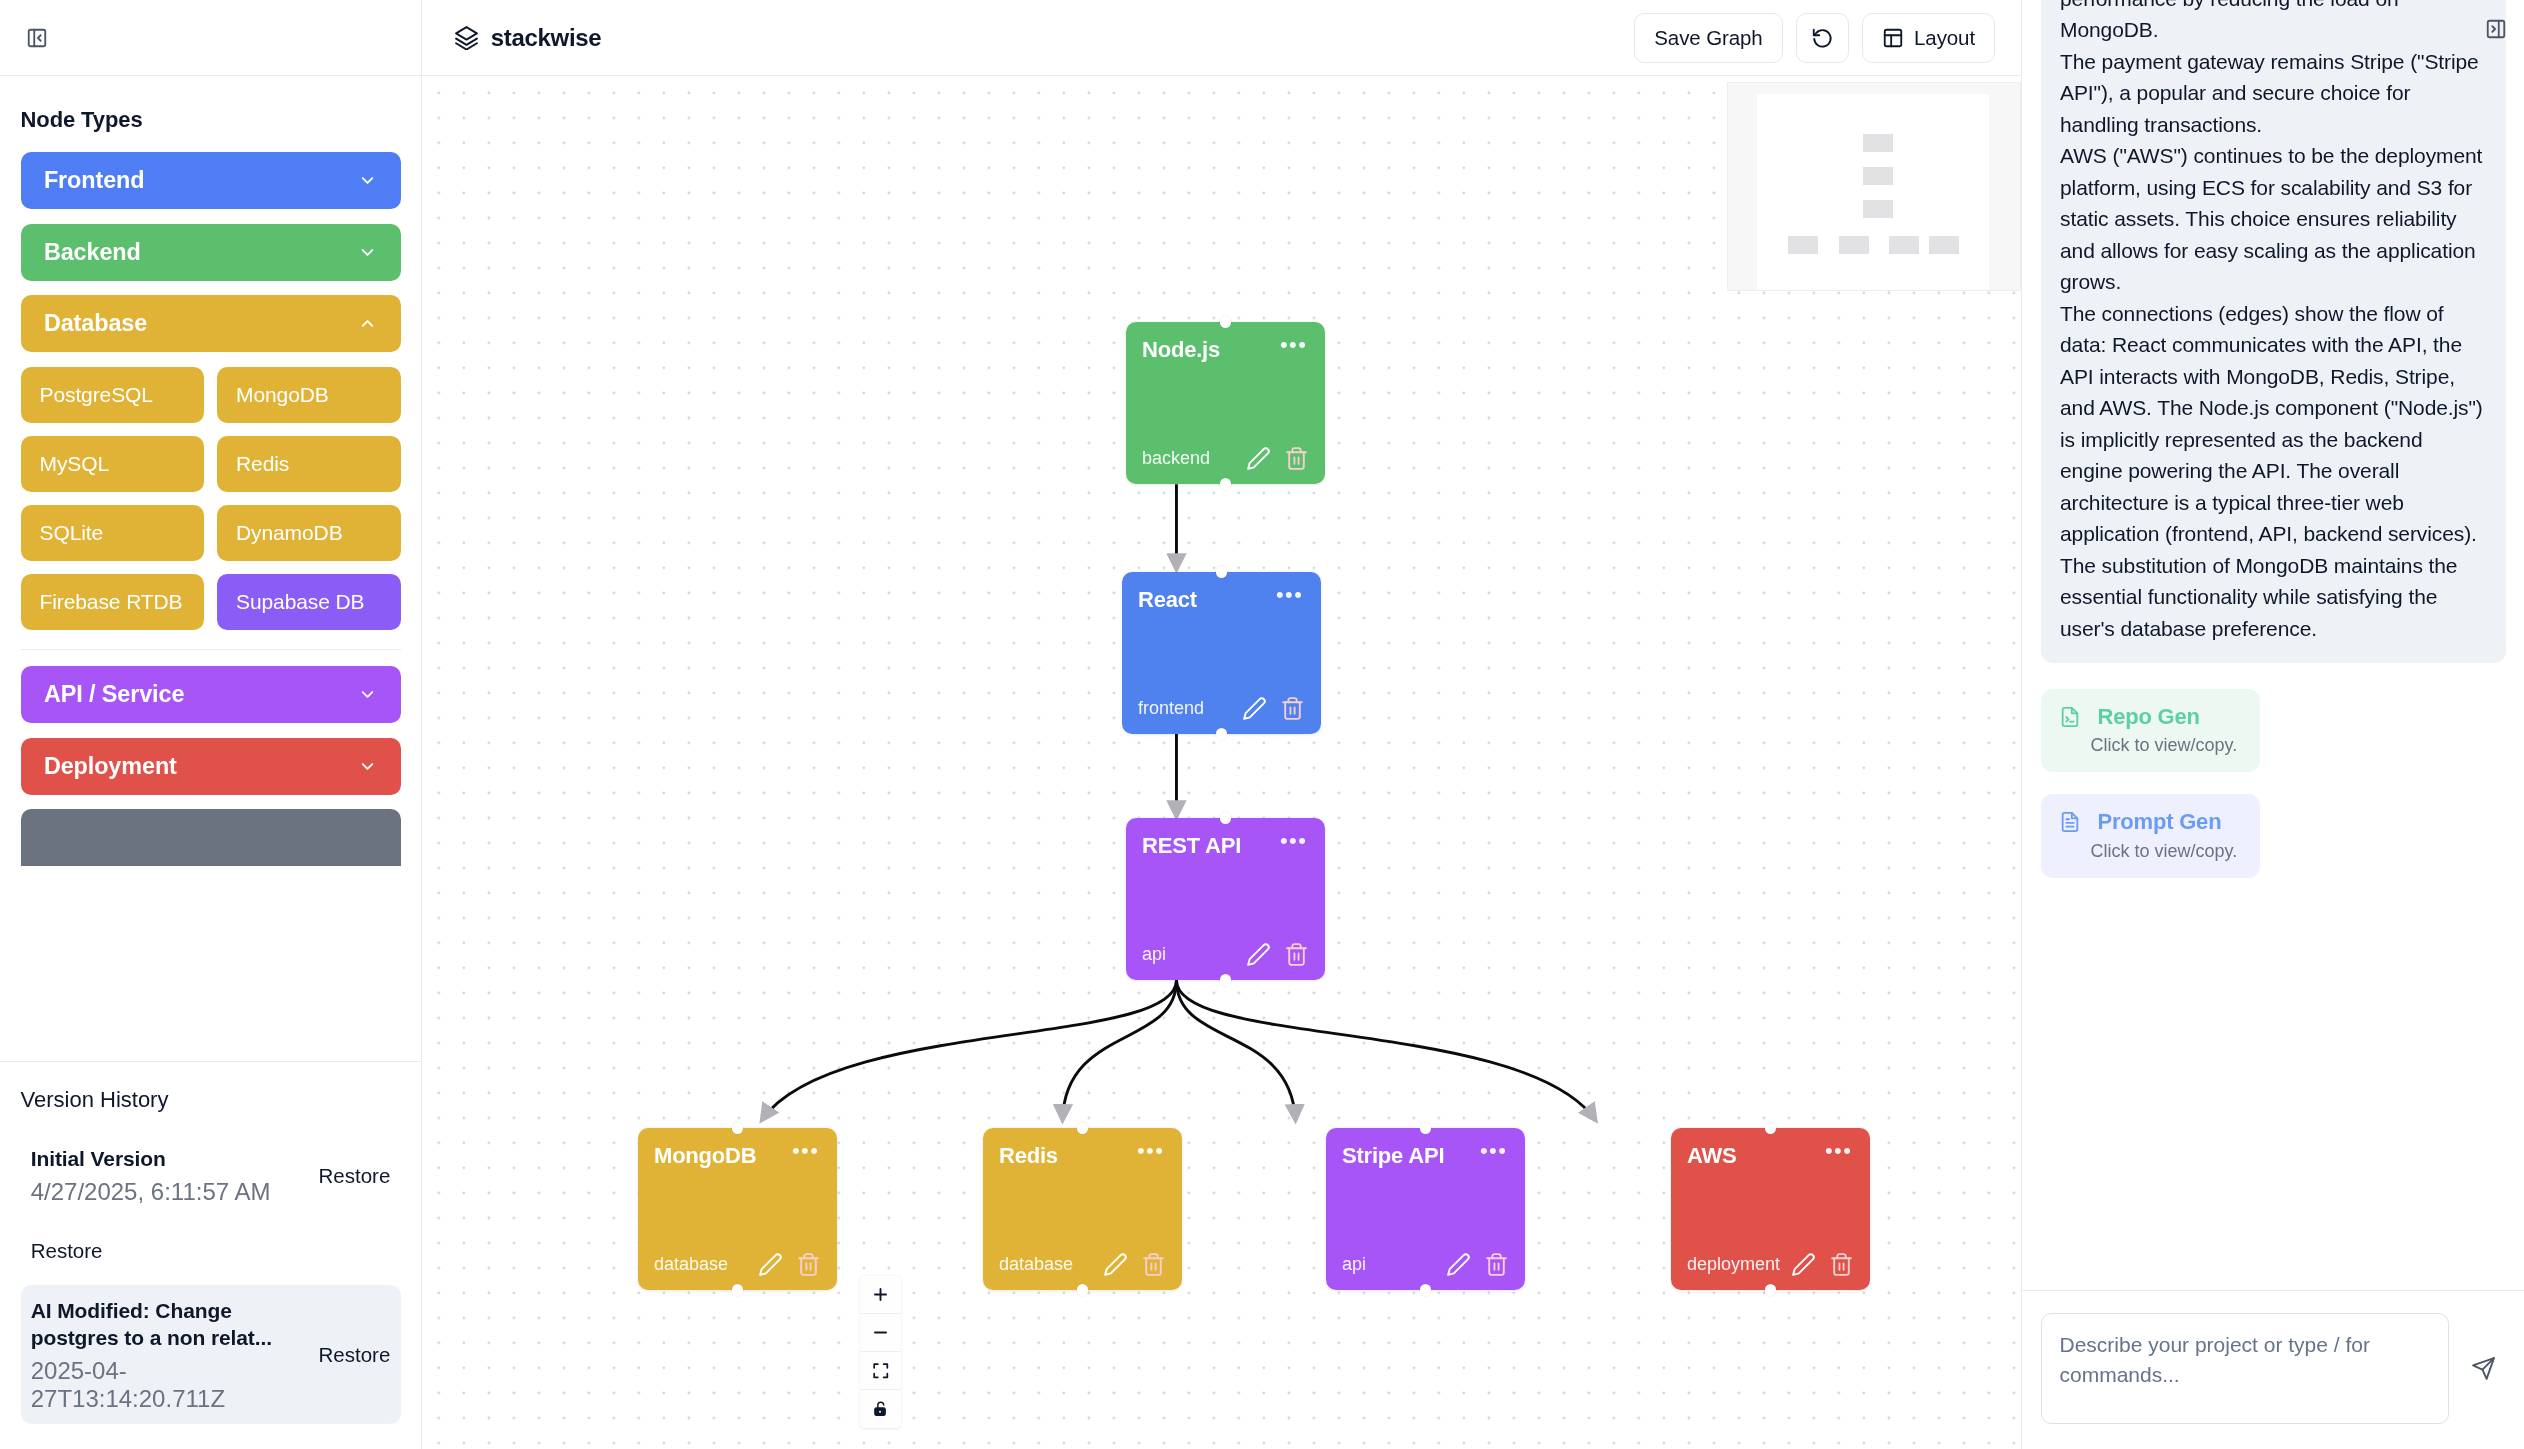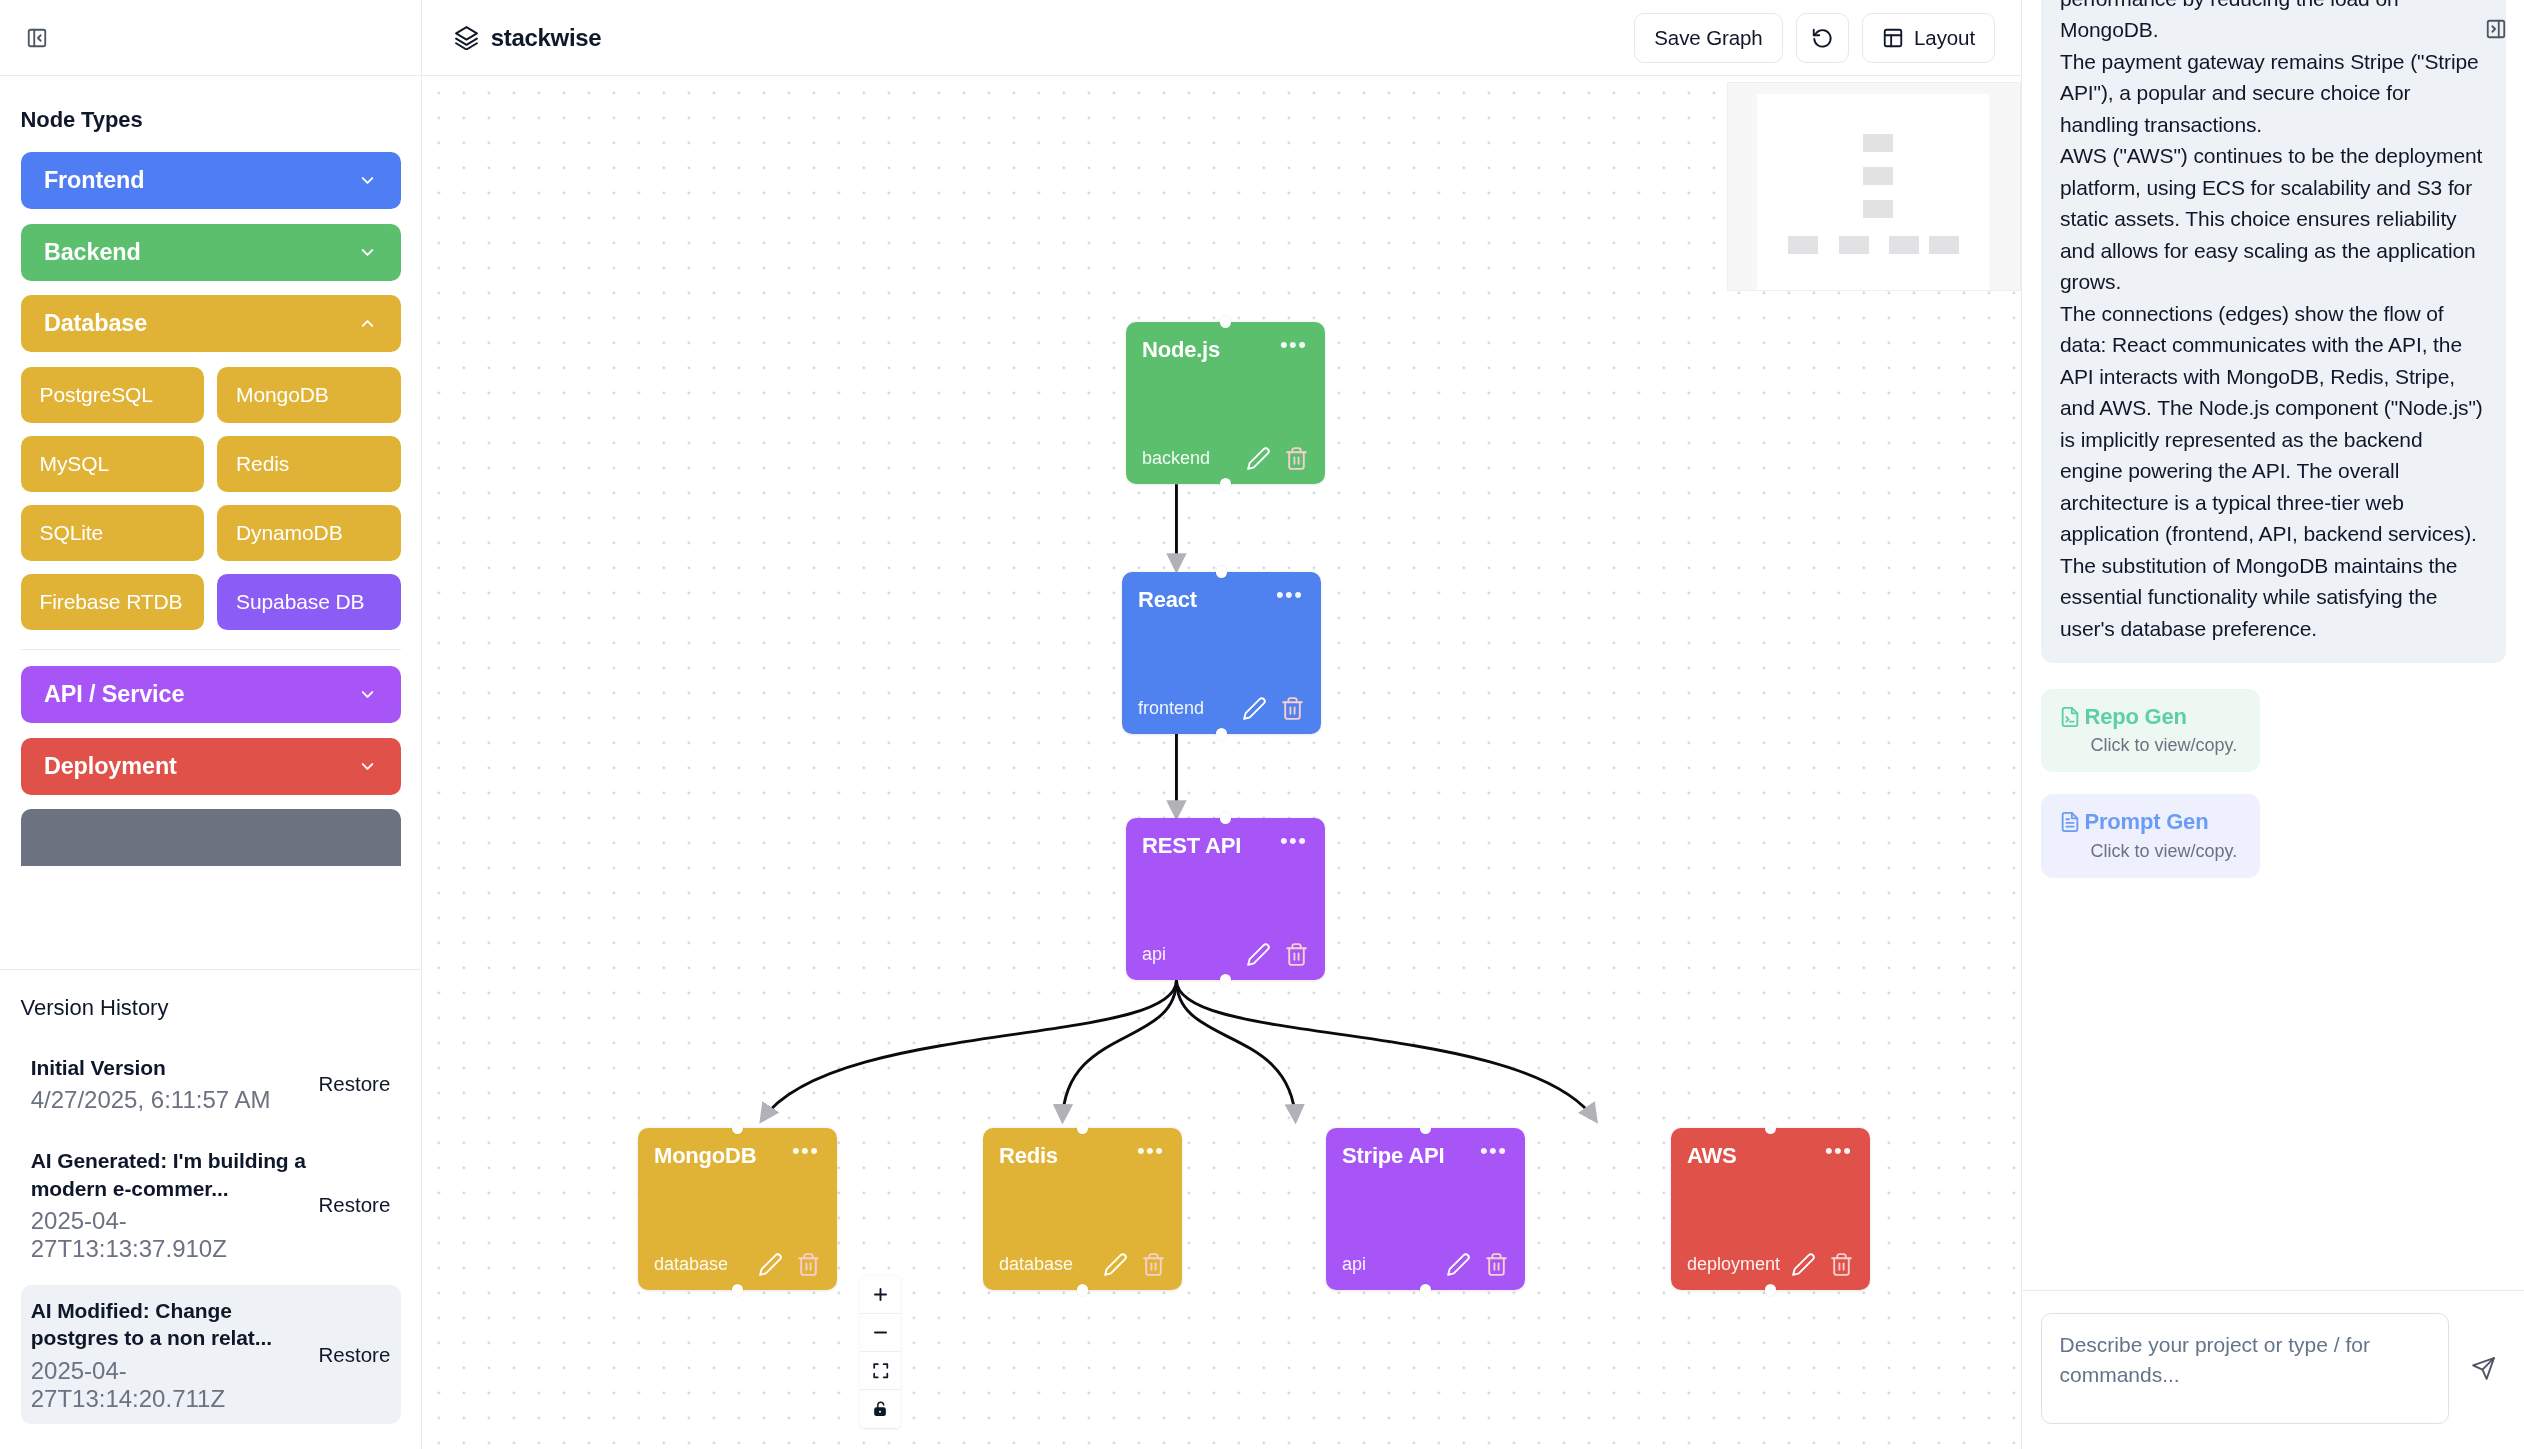--- a/index.html
+++ b/index.html
@@ -199,21 +199,21 @@
     letter-spacing: -0.1px;
   }
   .assistant-bubble p { margin: 0; }
   .gen-cards { margin-top: 26px; display: flex; flex-direction: column; gap: 22px; }
   .gen-card {
     width: 219px; border-radius: 11.7px; padding: 14.6px 17.5px 16px 17.5px;
     cursor: pointer;
   }
   .gen-card.repo { background: #edf8f3; }
   .gen-card.prompt { background: #eef1fd; }
-  .gen-head { display: flex; align-items: center; gap: 4px; }
+  .gen-head { display: flex; align-items: center; gap: 17px; }
   .gen-title { font-size: 22px; font-weight: 700; letter-spacing: -0.2px; }
   .gen-card.repo .gen-title { color: #5ccfa6; }
   .gen-card.prompt .gen-title { color: #6b9cf5; }
   .gen-sub { font-size: 18px; color: #6b7280; margin-top: 5.8px; margin-left: 32px; }
 
   .composer {
     flex: 0 0 auto; border-top: 1.5px solid #e9ecef;
     padding: 22px 19px 25px 19px; display: flex; align-items: center; gap: 11.7px;
   }
   .composer-input {
@@ -303,24 +303,20 @@
 
       <div class="vh-item">
         <div class="vh-textcol">
           <div class="vh-name">Initial Version</div>
           <div class="vh-date">4/27/2025, 6:11:57 AM</div>
         </div>
         <div class="vh-restore">Restore</div>
       </div>
 
       <div class="vh-item">
-        <div class="vh-textcol">
-          <div class="vh-name">AI Generated: I'm building a modern e-commer...</div>
-          <div class="vh-date">2025-04-27T13:13:37.910Z</div>
-        </div>
         <div class="vh-restore">Restore</div>
       </div>
 
       <div class="vh-item active">
         <div class="vh-textcol">
           <div class="vh-name">AI Modified: Change postgres to a non relat...</div>
           <div class="vh-date">2025-04-27T13:14:20.711Z</div>
         </div>
         <div class="vh-restore">Restore</div>
       </div>

